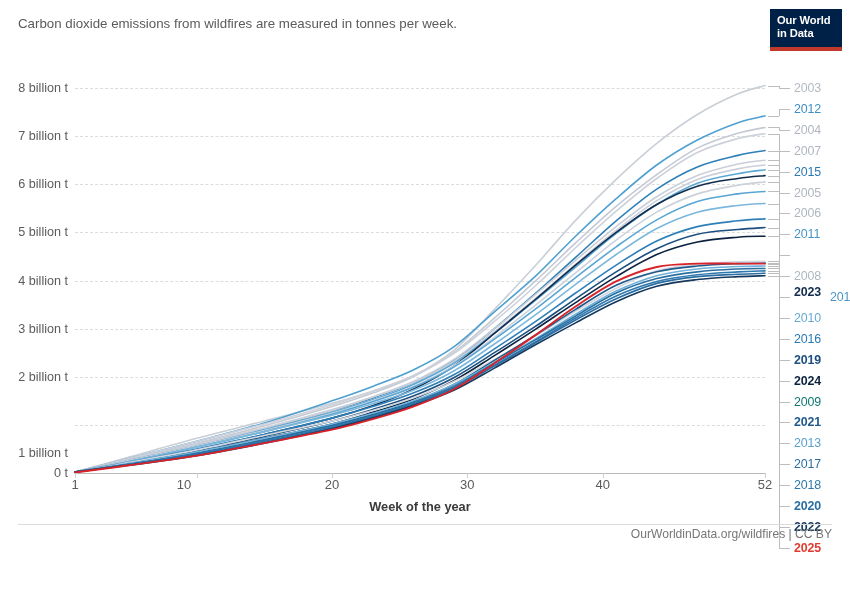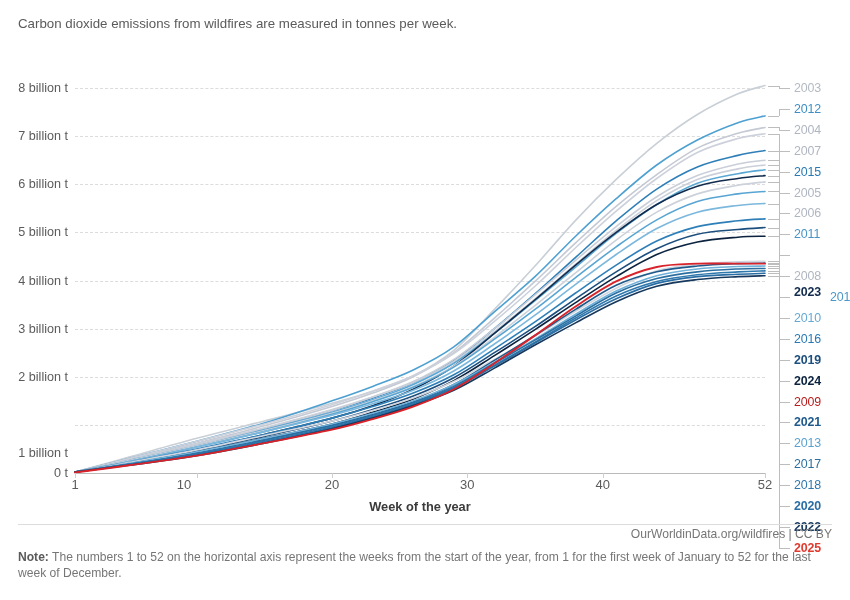--- a/index.html
+++ b/index.html
@@ -121,20 +121,24 @@
 </style>
 </head>
 <body>
 
 <div id="chart-root">
 
   <div class="header">
     <div class="chart-subtitle">Carbon dioxide emissions from wildfires are measured in tonnes per week.</div>
   </div>
 
+  <div class="owid-logo">
+    <div>Our World</div>
+    <div>in Data</div>
+  </div>
 
   <div id="ytick-layer">
       <div class="ytick-label" style="top: 473px;">0 t</div>
       <div class="ytick-label" style="top: 424.875px; margin-top: 28px;">1 billion t</div>
       <div class="ytick-label" style="top: 376.75px;">2 billion t</div>
       <div class="ytick-label" style="top: 328.625px;">3 billion t</div>
       <div class="ytick-label" style="top: 280.5px;">4 billion t</div>
       <div class="ytick-label" style="top: 232.375px;">5 billion t</div>
       <div class="ytick-label" style="top: 184.25px;">6 billion t</div>
       <div class="ytick-label" style="top: 136.125px;">7 billion t</div>
@@ -251,21 +255,21 @@
       <div class="leader leader-v" style="left: 11px; top: 138.9px; height: 119.9px;"></div>
       <div class="leader leader-h" style="left: 11px; width: 11px; top: 258.8px;"></div>
       <div class="legend-item" style="top: 279.7px; color: rgb(28, 78, 126); font-weight: 700;">2019</div>
       <div class="leader leader-h" style="left: 0px; width: 11px; top: 147.562px;"></div>
       <div class="leader leader-v" style="left: 11px; top: 147.562px; height: 132.137px;"></div>
       <div class="leader leader-h" style="left: 11px; width: 11px; top: 279.7px;"></div>
       <div class="legend-item" style="top: 300.6px; color: rgb(12, 35, 64); font-weight: 700;">2024</div>
       <div class="leader leader-h" style="left: 0px; width: 11px; top: 156.225px;"></div>
       <div class="leader leader-v" style="left: 11px; top: 156.225px; height: 144.375px;"></div>
       <div class="leader leader-h" style="left: 11px; width: 11px; top: 300.6px;"></div>
-      <div class="legend-item" style="top: 321.5px; color: #b91c1c; font-weight: 400;">2009</div>
+      <div class="legend-item" style="top: 321.5px; color: #0f766e; font-weight: 400;">2009</div>
       <div class="leader leader-h" style="left: 0px; width: 11px; top: 181.25px;"></div>
       <div class="leader leader-v" style="left: 11px; top: 181.25px; height: 140.25px;"></div>
       <div class="leader leader-h" style="left: 11px; width: 11px; top: 321.5px;"></div>
       <div class="legend-item" style="top: 342.4px; color: rgb(31, 90, 140); font-weight: 700;">2021</div>
       <div class="leader leader-h" style="left: 0px; width: 11px; top: 183.175px;"></div>
       <div class="leader leader-v" style="left: 11px; top: 183.175px; height: 159.225px;"></div>
       <div class="leader leader-h" style="left: 11px; width: 11px; top: 342.4px;"></div>
       <div class="legend-item" style="top: 363.3px; color: rgb(91, 161, 207); font-weight: 400;">2013</div>
       <div class="leader leader-h" style="left: 0px; width: 11px; top: 186.062px;"></div>
       <div class="leader leader-v" style="left: 11px; top: 186.062px; height: 177.237px;"></div>
@@ -290,16 +294,15 @@
       <div class="leader leader-h" style="left: 0px; width: 11px; top: 183.656px;"></div>
       <div class="leader leader-v" style="left: 11px; top: 183.656px; height: 284.144px;"></div>
       <div class="leader leader-h" style="left: 11px; width: 11px; top: 467.8px;"></div>
     </div>
 
   <div class="footer-rule"></div>
   <div class="footer">
     <div class="footer-row">
       <div class="footer-right">OurWorldinData.org/wildfires | CC BY</div>
     </div>
-    <div class="footer-note"><b>Note:</b><span> The numbers 1 to 52 on the horizontal axis represent the weeks from the start of the year, from 1 for the first week of January to 52 for the last week of December.</span></div>
   </div>
 
 </div>
 
 </body></html>

